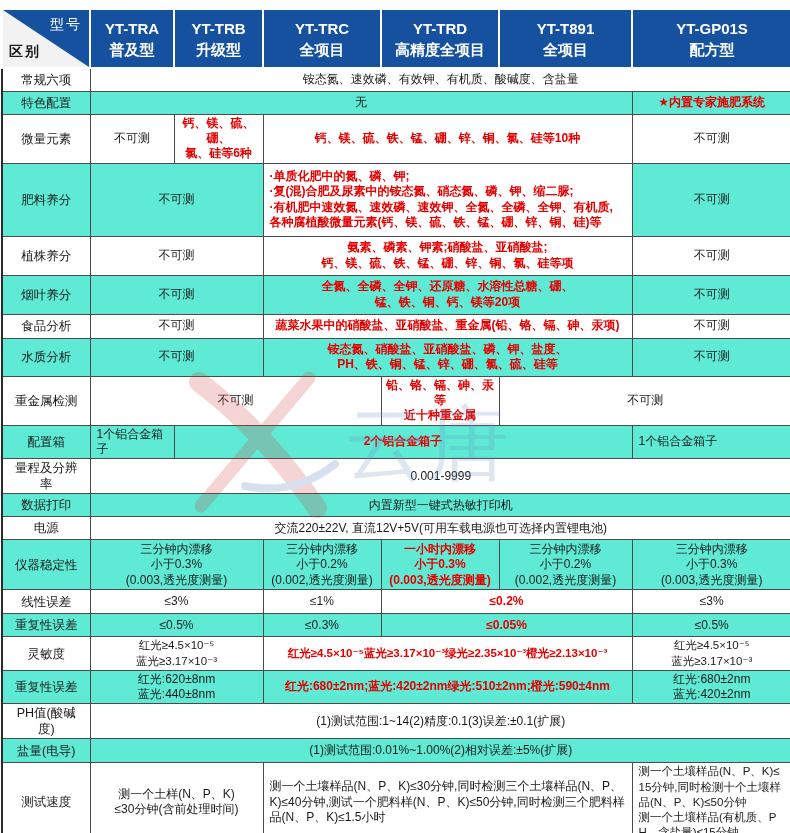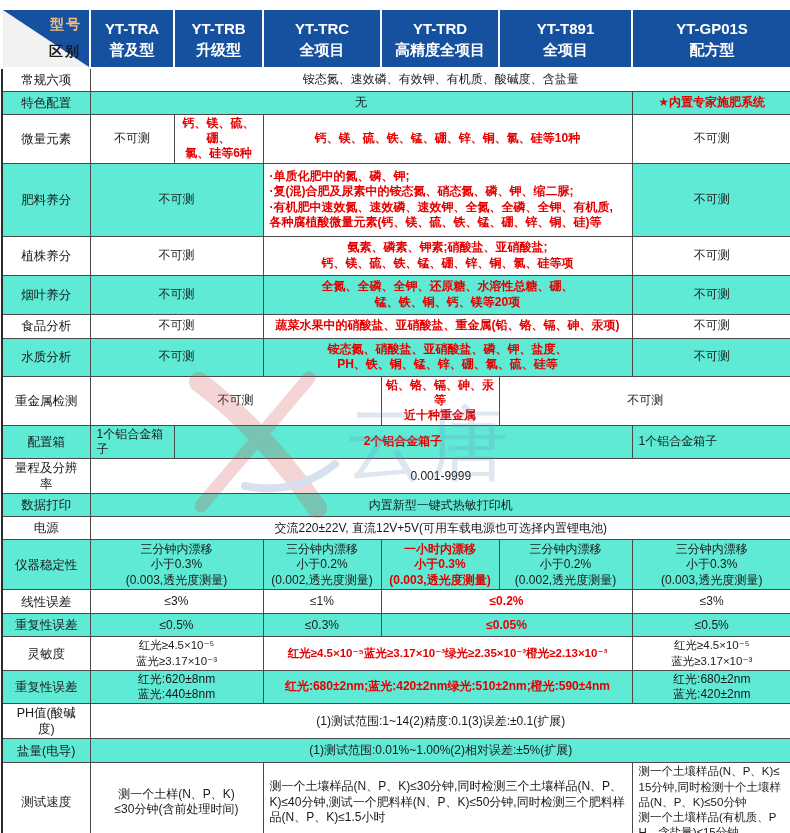--- a/index.html
+++ b/index.html
@@ -21,22 +21,22 @@
     font-weight:bold;font-size:15px;line-height:1.4;white-space:normal;
   }
   tbody th{font-weight:400;font-size:12.5px;padding:1px 9px;}
   tr.shade th,tr.shade td{background:#5eead4;}
   td.red{color:#e50000;font-weight:600;}
   td.left{text-align:left;padding:1px 6px;}
   td.bg-white{background:#fff !important;}
   td.small{font-size:11.5px;line-height:1.32;}
   th.corner{position:relative;padding:0;}
   th.corner svg{position:absolute;left:0;top:0;width:100%;height:100%;}
-  .c-top{position:absolute;top:5px;right:7px;color:#fdba74;font-size:14px;font-weight:bold;letter-spacing:2px;text-align:center;}
-  .c-bot{position:absolute;bottom:5px;left:6px;color:#1b1b1b;font-size:14px;font-weight:bold;letter-spacing:2px;margin-left:40px;}
+  .c-top{position:absolute;top:5px;right:7px;color:#ffffff;font-size:14px;font-weight:normal;letter-spacing:2px;text-align:center;}
+  .c-bot{position:absolute;bottom:5px;left:6px;color:#1b1b1b;font-size:14px;font-weight:bold;letter-spacing:2px;}
   .footer-note{
     width:790px;text-align:center;margin-top:13px;
     font-size:26px;font-weight:bold;color:#e50000;letter-spacing:1px;
   }
   .watermark{position:absolute;left:185px;top:368px;pointer-events:none;opacity:.22;z-index:5;}
 </style>
 </head>
 <body>
 
 <table id="spec-table">

